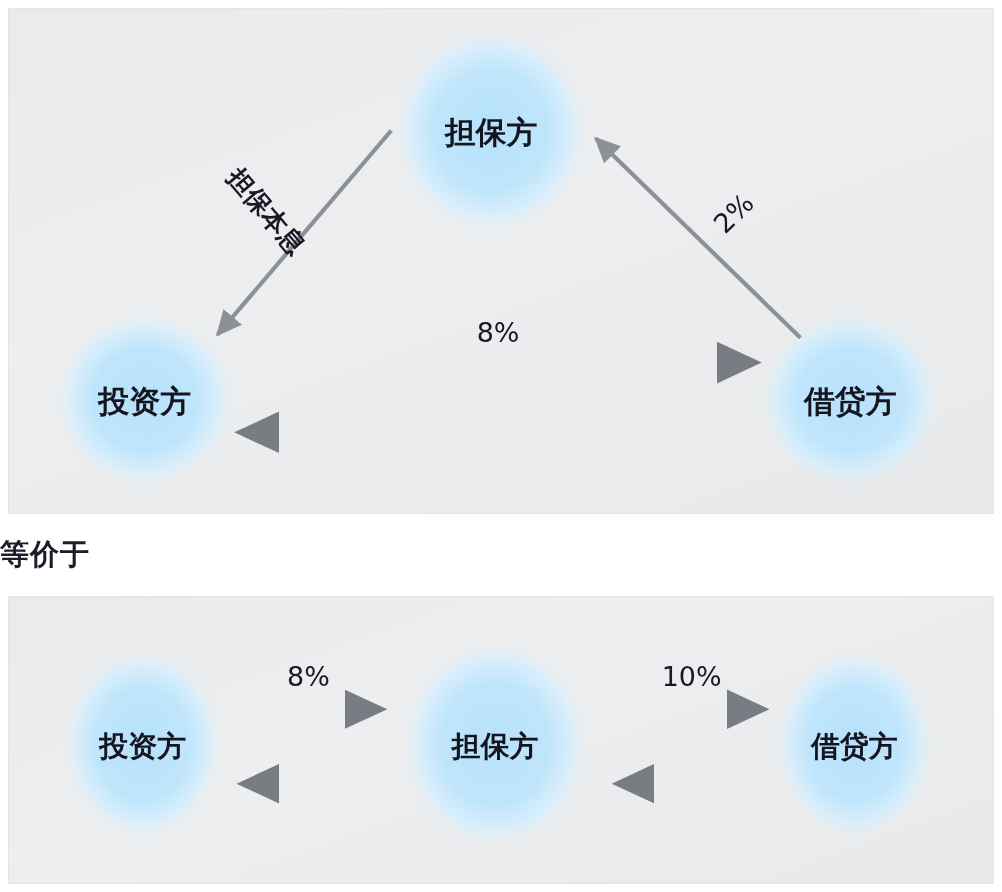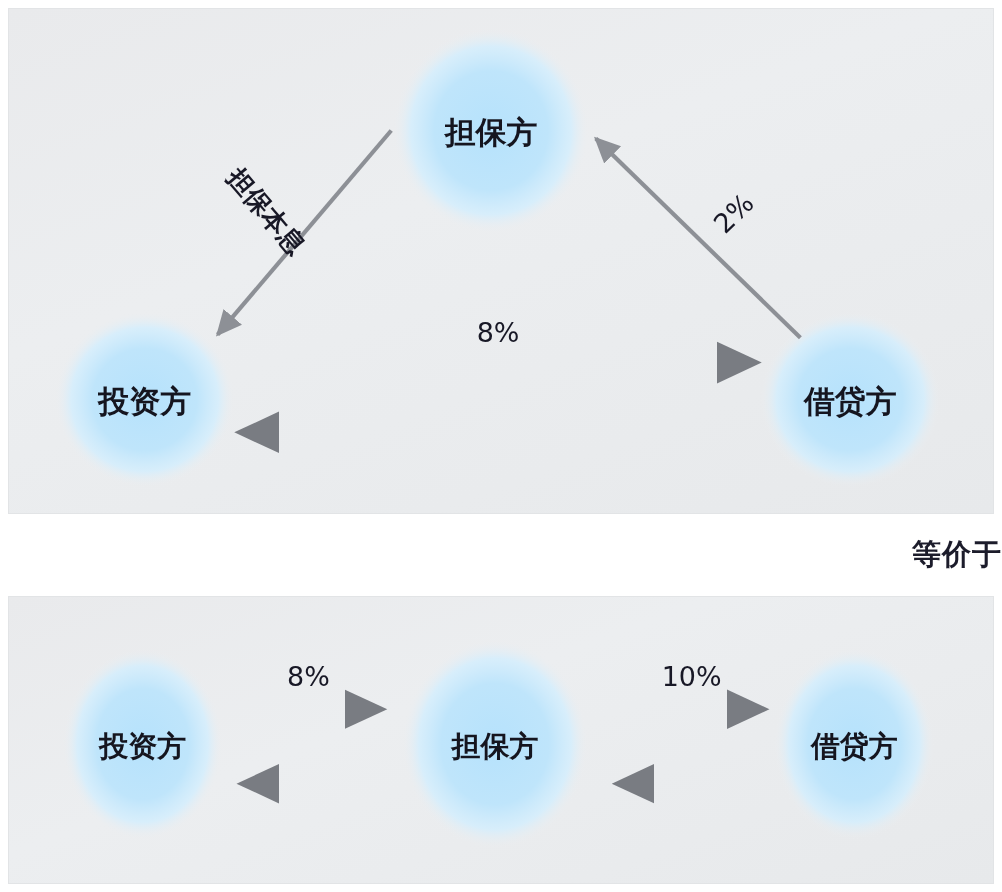--- a/index.html
+++ b/index.html
@@ -33,21 +33,21 @@
 
   .equiv-band {
     position: absolute;
     left: 0;
     top: 514px;
     width: 1002px;
     height: 82px;
     background: #ffffff;
     display: flex;
     align-items: center;
-    justify-content: flex-end;
+    justify-content: flex-start;
   }
   .equiv-text {
     font-size: 29px;
     font-weight: bold;
     color: #1c1c2b;
     letter-spacing: 1px;
     font-family: "DejaVu Sans", "Liberation Sans", sans-serif;
   }
 
   svg.canvas {

